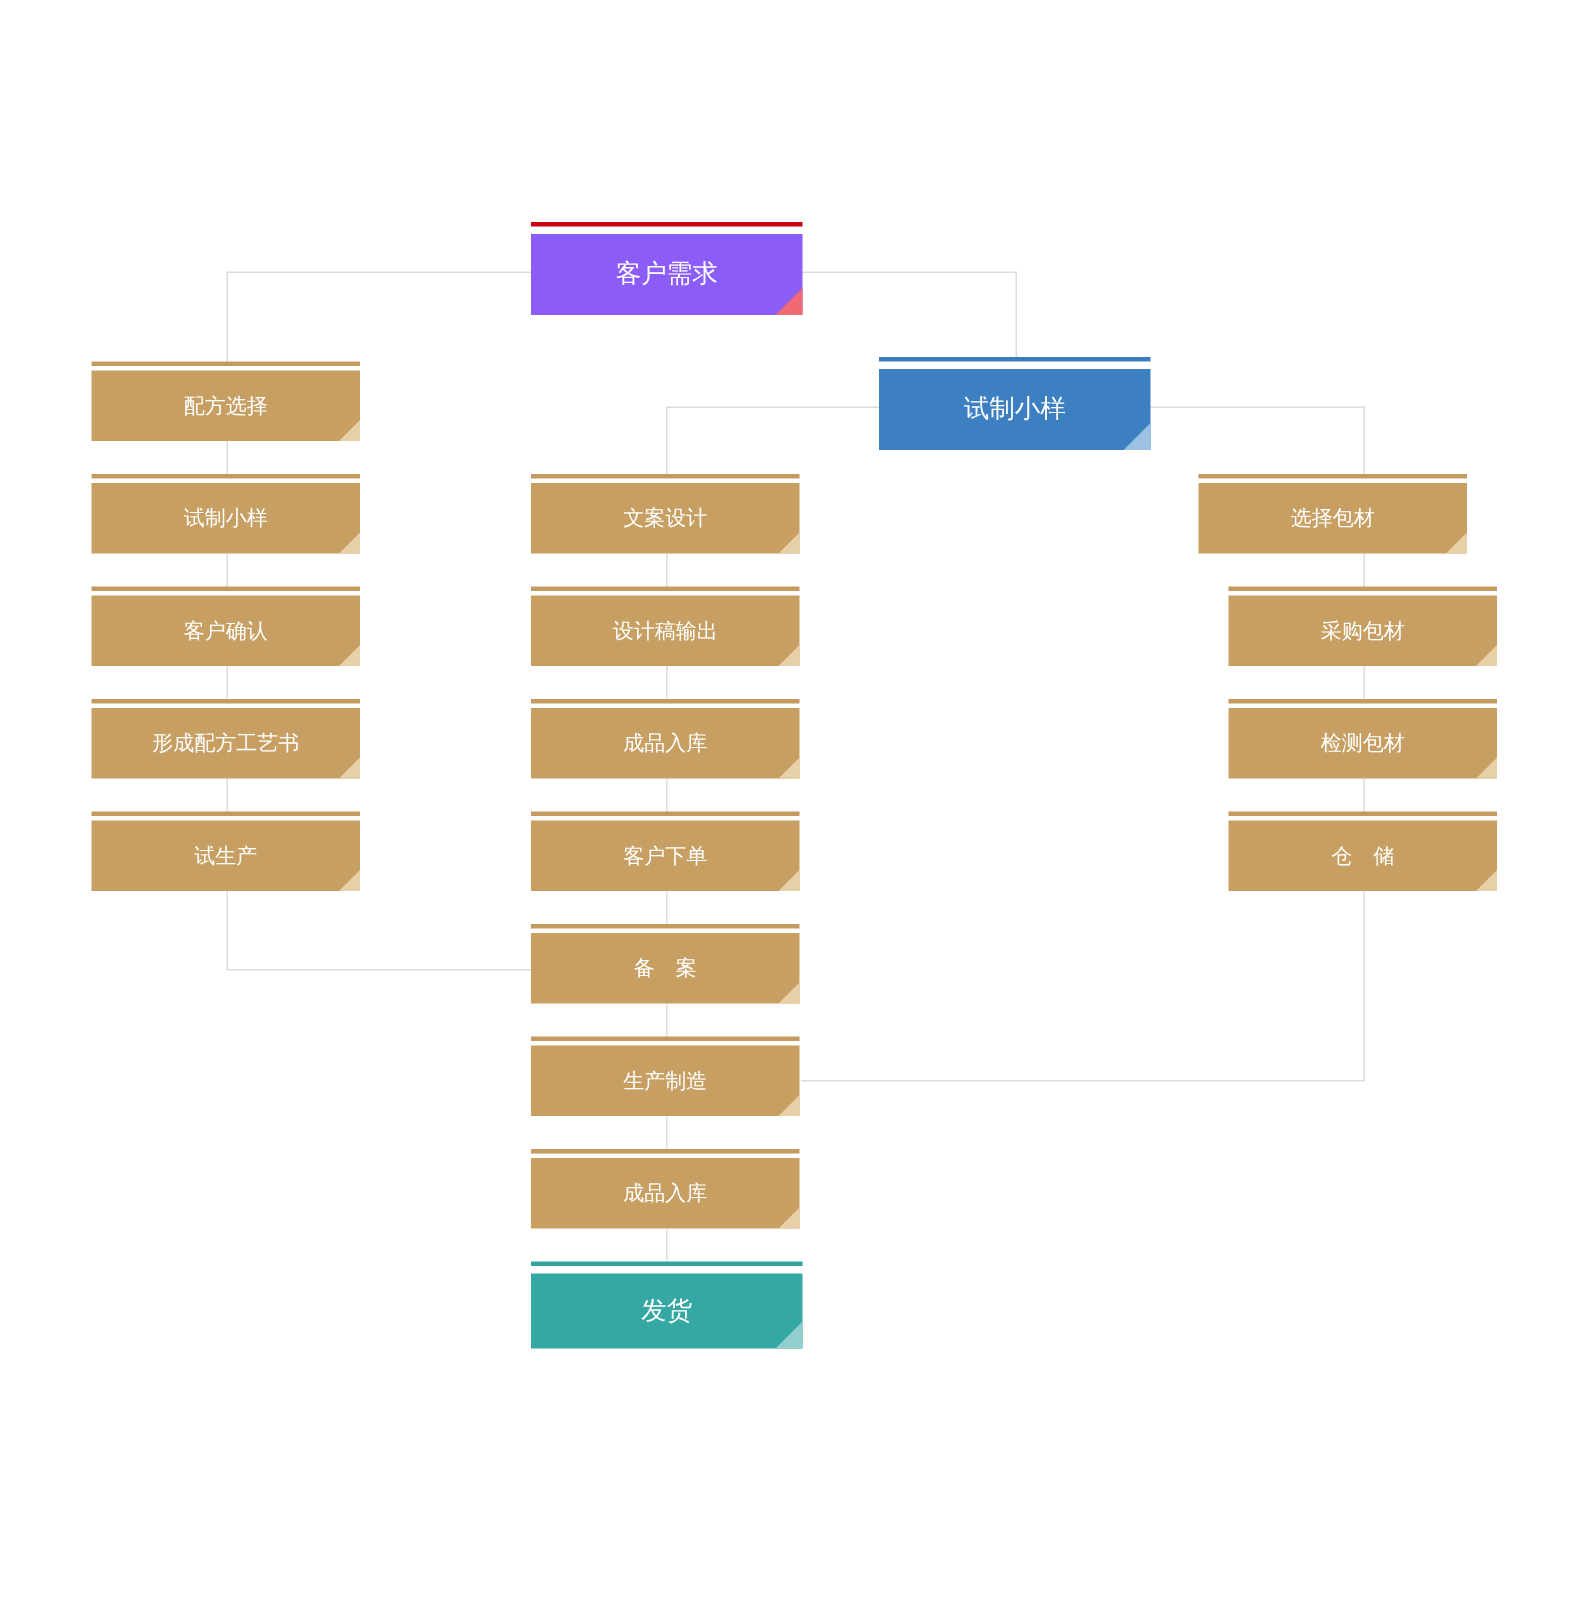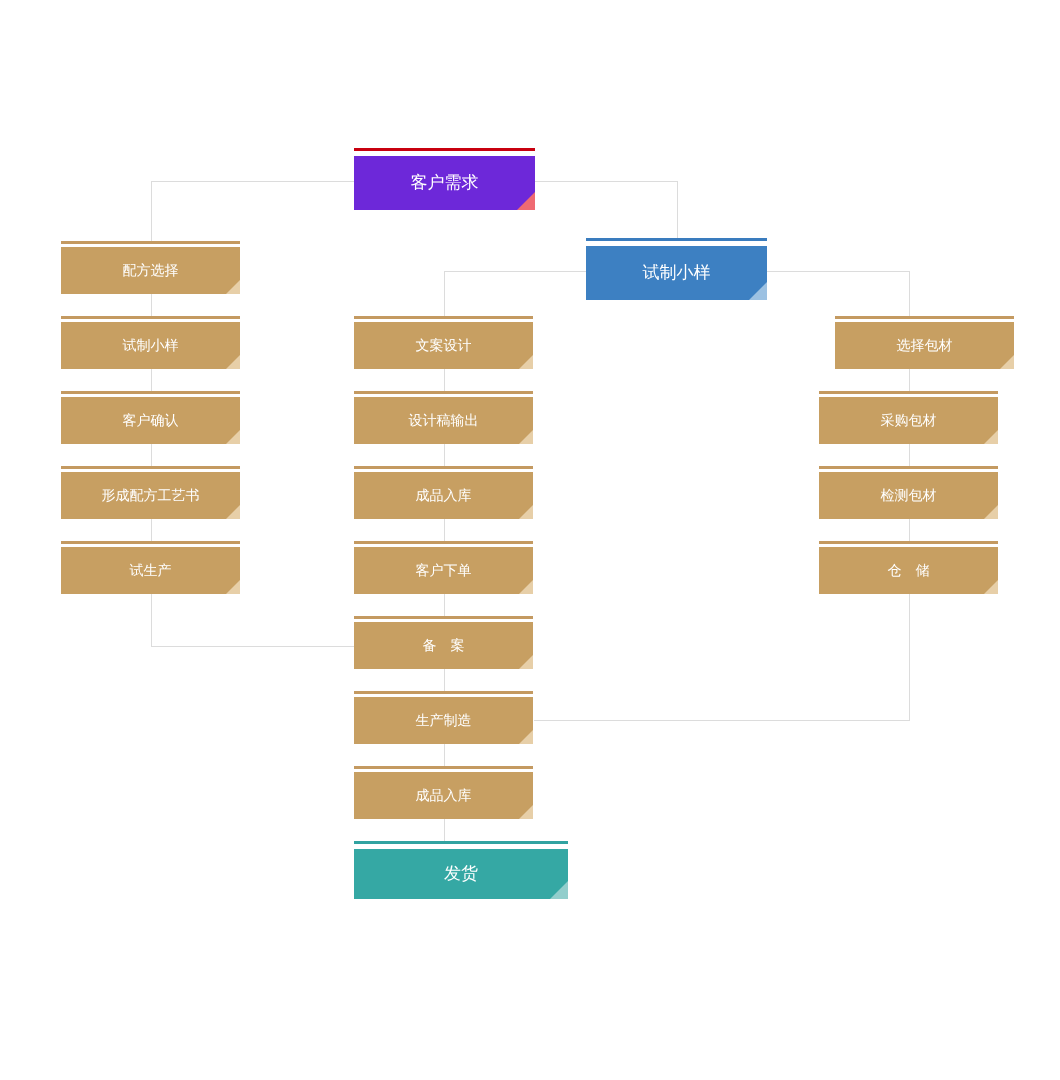--- a/index.html
+++ b/index.html
@@ -63,21 +63,21 @@
   
   .node.tan .cap  { background: #c49a61; }
   .node.tan .body { background: #c79f62; }
   .node.tan .fold {
     border-width: 0 0 14px 14px;
     border-color: transparent transparent #e7cfa8 transparent;
   }
 
   
   .node.red .cap  { background: #c8000f; }
-  .node.red .body { background: #6d28d9; text-align: right; }
+  .node.red .body { background: #8b5cf6; text-align: right; }
   .node.red .fold {
     border-width: 0 0 18px 18px;
     border-color: transparent transparent #ef6a72 transparent;
   }
 
   
   .node.blue .cap  { background: #3a7cbe; }
   .node.blue .body { background: #3d80c2; }
   .node.blue .fold {
     border-width: 0 0 18px 18px;
@@ -92,21 +92,21 @@
     border-color: transparent transparent #92cecc transparent;
   }
 
   
   .node.sz-proc { width: 179px; height: 53px; }
   .node.sz-proc .body { top: 6px; height: 47px; font-size: 14px; }
 
   .node.sz-hero { width: 181px; height: 62px; }
   .node.sz-hero .body { top: 8px; height: 54px; font-size: 17px; }
 
-  .node.sz-end { width: 214px; height: 58px; }
+  .node.sz-end { width: 181px; height: 58px; }
   .node.sz-end .body { top: 8px; height: 50px; font-size: 17px; }
 
   .wide-space { letter-spacing: 5px; text-indent: 5px; }
 </style>
 </head>
 <body>
 
 <div id="canvas">
 
   <div class="conn h" style="left:151px; top:181px; width:204px;"></div>
@@ -216,21 +216,21 @@
     <div class="cap"></div>
     <div class="body">成品入库</div>
     <div class="fold"></div>
   </div>
   <div class="node teal sz-end" style="left:354px; top:841px;">
     <div class="cap"></div>
     <div class="body">发货</div>
     <div class="fold"></div>
   </div>
 
-  <div class="node tan sz-proc" style="left:835px; top:316px;text-decoration:underline;">
+  <div class="node tan sz-proc" style="left:799px; top:316px;text-decoration:underline;">
     <div class="cap"></div>
     <div class="body">选择包材</div>
     <div class="fold"></div>
   </div>
   <div class="node tan sz-proc" style="left:819px; top:391px;padding-left:28px;">
     <div class="cap"></div>
     <div class="body">采购包材</div>
     <div class="fold"></div>
   </div>
   <div class="node tan sz-proc" style="left:819px; top:466px;">

